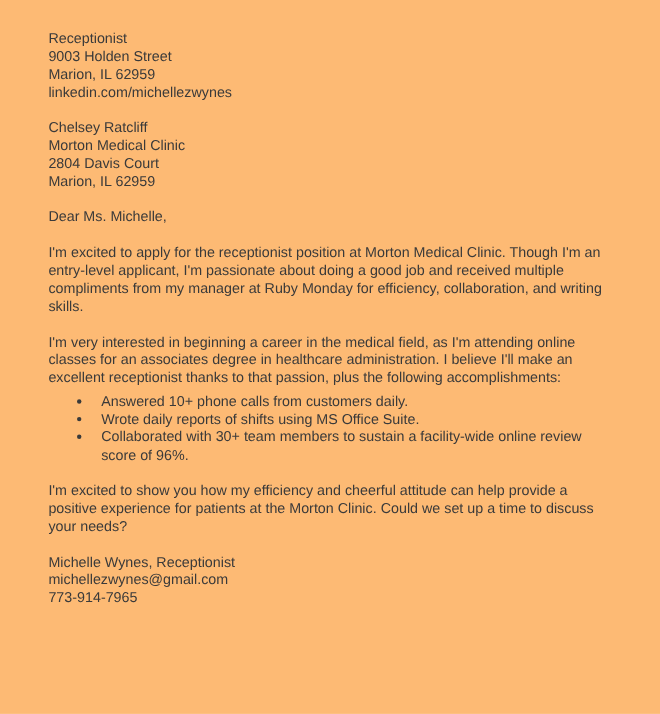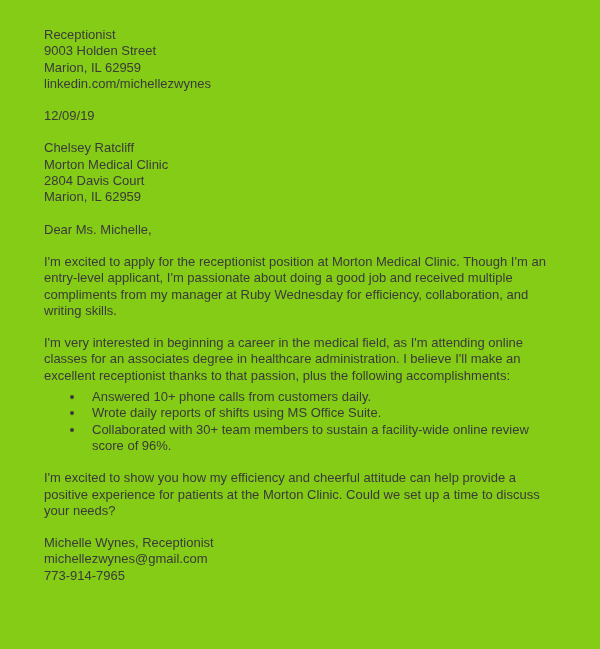--- a/index.html
+++ b/index.html
@@ -5,21 +5,21 @@
   html, body {
     margin: 0;
     padding: 0;
     background: #ffffff;
   }
   .page {
     position: relative;
     width: 600px;
     height: 649px;
     box-sizing: border-box;
-    background: #84cc16;
+    background: #fdba74;
     padding: 27px 44px 20px 44px;
     font-family: "Liberation Sans", "DejaVu Sans", sans-serif;
     font-size: 13px;
     line-height: 16.3px;
     color: #3a3a3a;
     overflow: hidden;
   }
   .block {
     margin: 0 0 16px 0;
   }
@@ -48,32 +48,31 @@
 
 <div class="page">
 
   <div class="block">
     <span class="line">Receptionist</span>
     <span class="line">9003 Holden Street</span>
     <span class="line">Marion, IL 62959</span>
     <span class="line"><a class="doc-link">linkedin.com/michellezwynes</a></span>
   </div>
 
-  <div class="block">12/09/19</div>
 
   <div class="block">
     <span class="line">Chelsey Ratcliff</span>
     <span class="line">Morton Medical Clinic</span>
     <span class="line">2804 Davis Court</span>
     <span class="line">Marion, IL 62959</span>
   </div>
 
   <div class="block">Dear Ms. Michelle,</div>
 
-  <p class="para">I'm excited to apply for the receptionist position at Morton Medical Clinic. Though I'm an entry-level applicant, I'm passionate about doing a good job and received multiple compliments from my manager at Ruby Wednesday for efficiency, collaboration, and writing skills.</p>
+  <p class="para">I'm excited to apply for the receptionist position at Morton Medical Clinic. Though I'm an entry-level applicant, I'm passionate about doing a good job and received multiple compliments from my manager at Ruby Monday for efficiency, collaboration, and writing skills.</p>
 
   <p class="para" style="margin-bottom:5px;">I'm very interested in beginning a career in the medical field, as I'm attending online classes for an associates degree in healthcare administration. I believe I'll make an excellent receptionist thanks to that passion, plus the following accomplishments:</p>
 
   <ul class="bullet-list">
     <li>Answered 10+ phone calls from customers daily.</li>
     <li>Wrote daily reports of shifts using MS Office Suite.</li>
     <li>Collaborated with 30+ team members to sustain a facility-wide online review score of 96%.</li>
   </ul>
 
   <p class="para">I'm excited to show you how my efficiency and cheerful attitude can help provide a positive experience for patients at the Morton Clinic. Could we set up a time to discuss your needs?</p>

